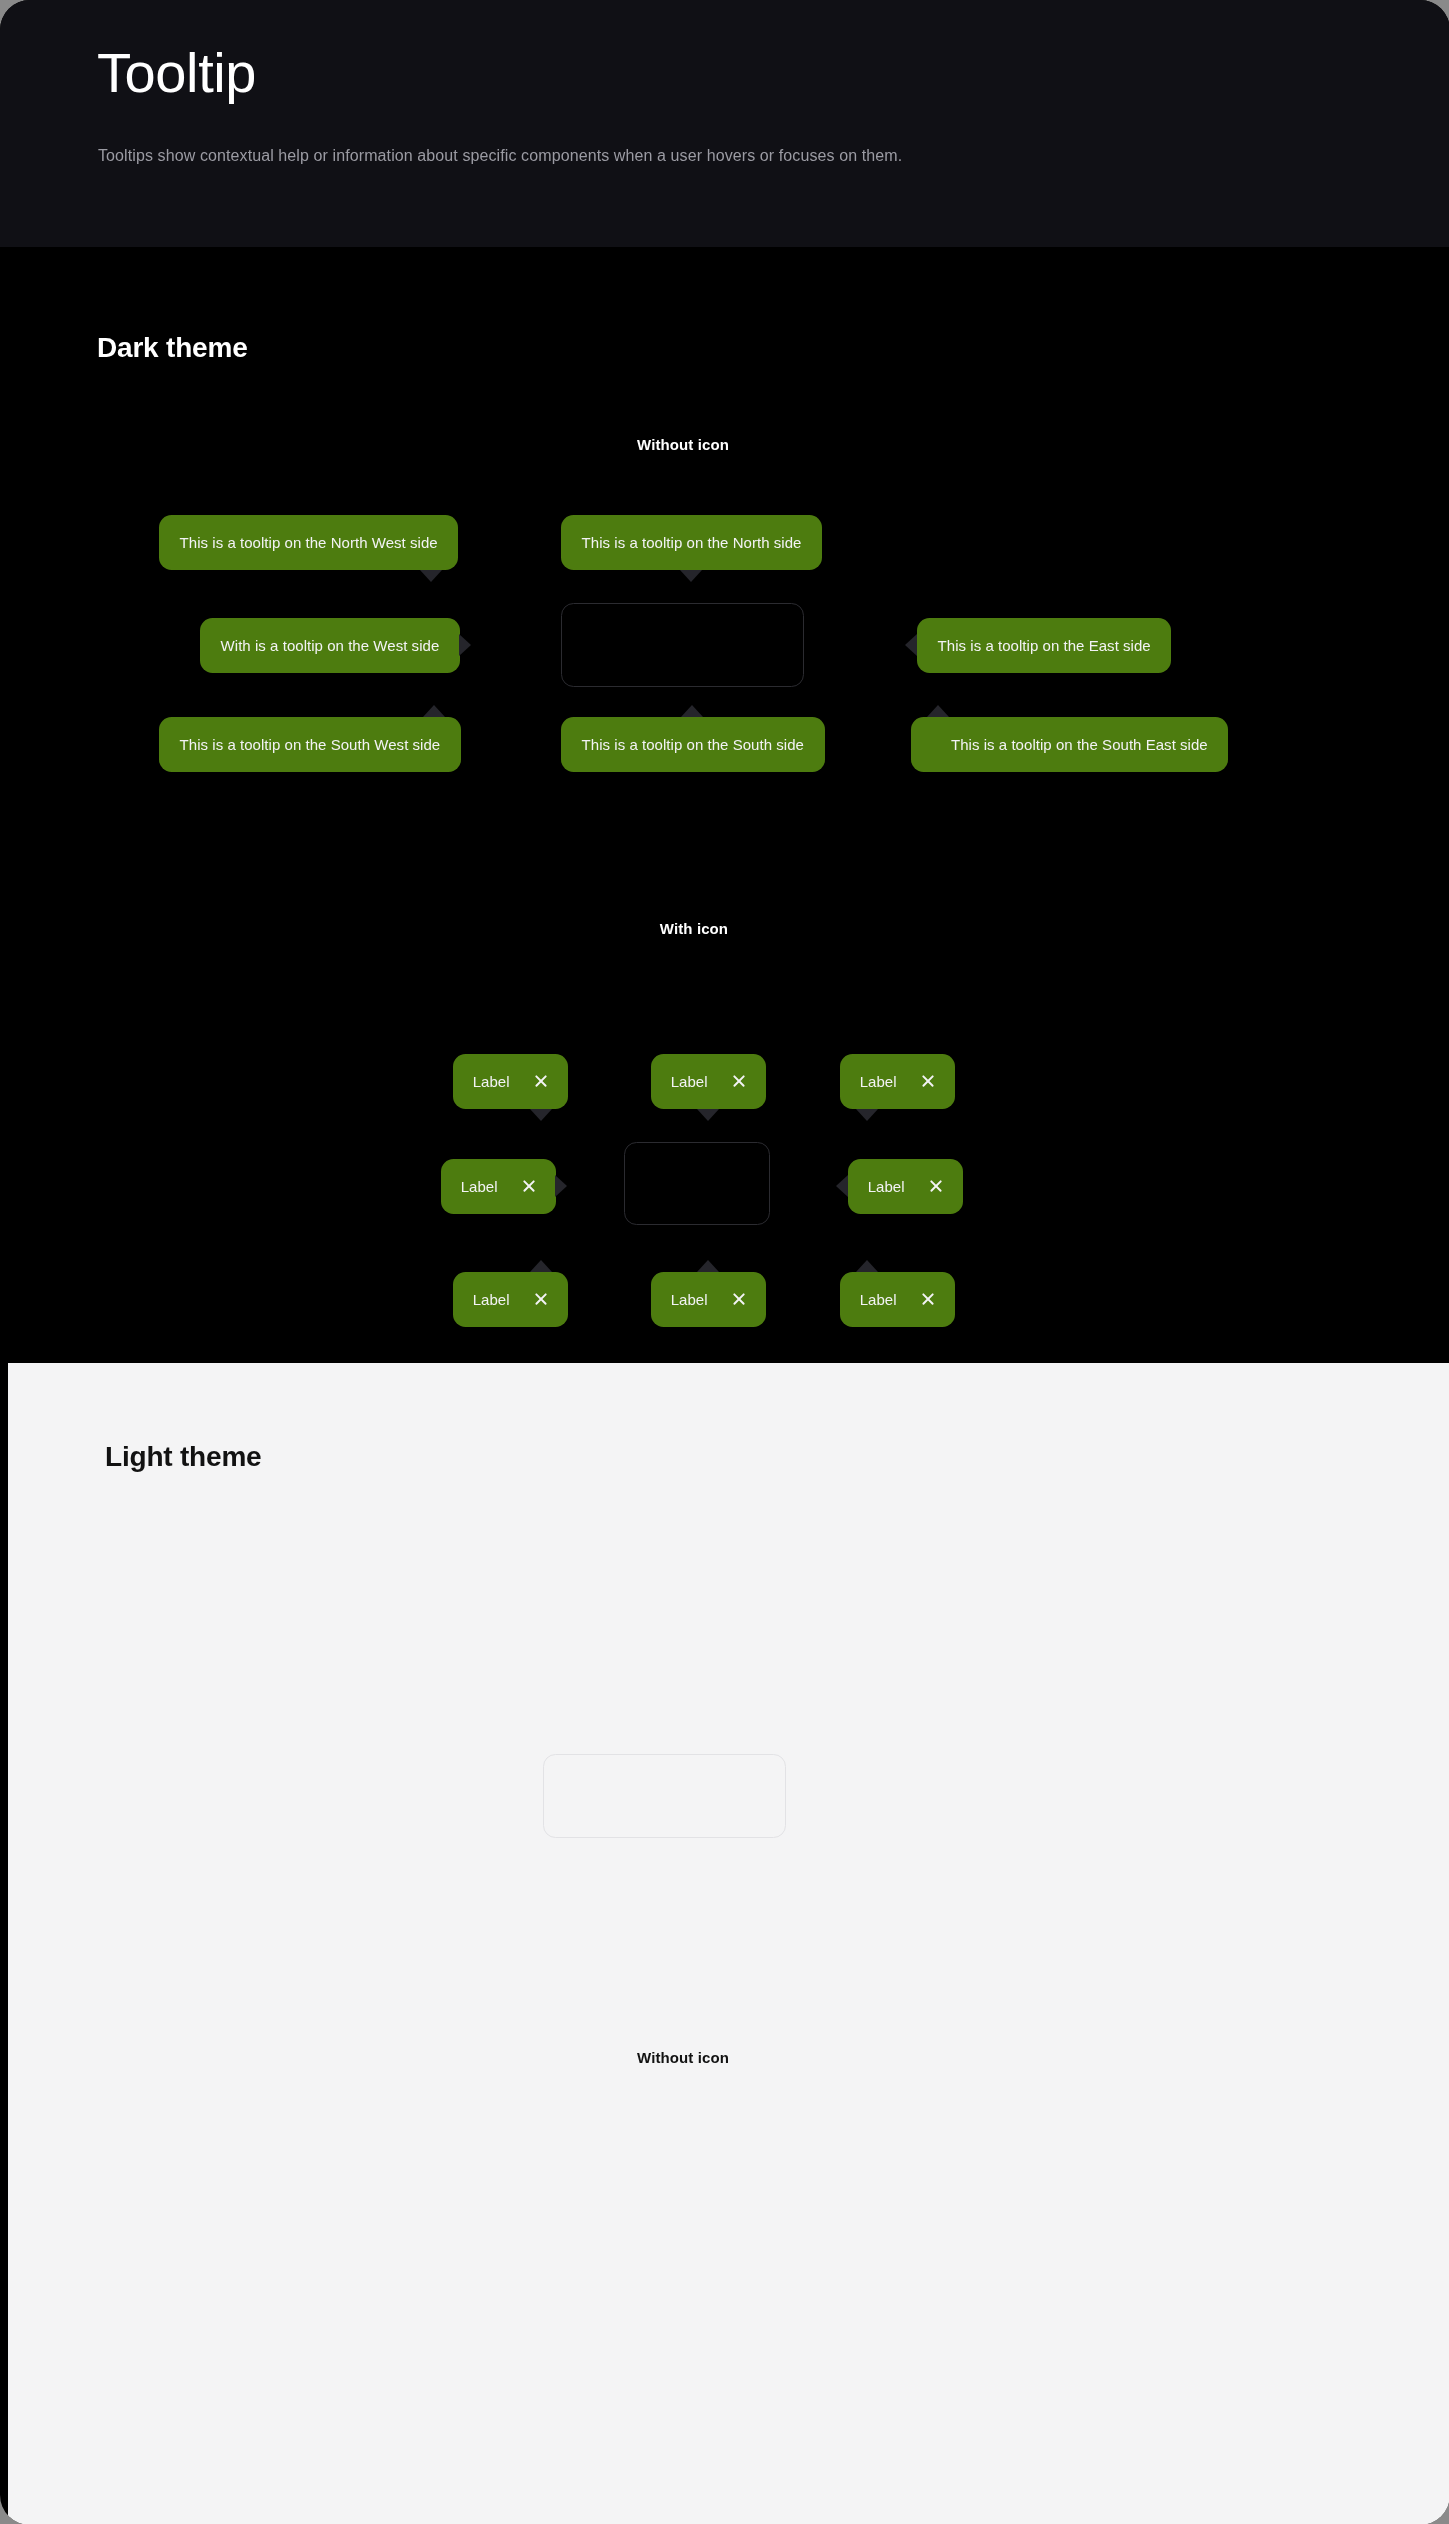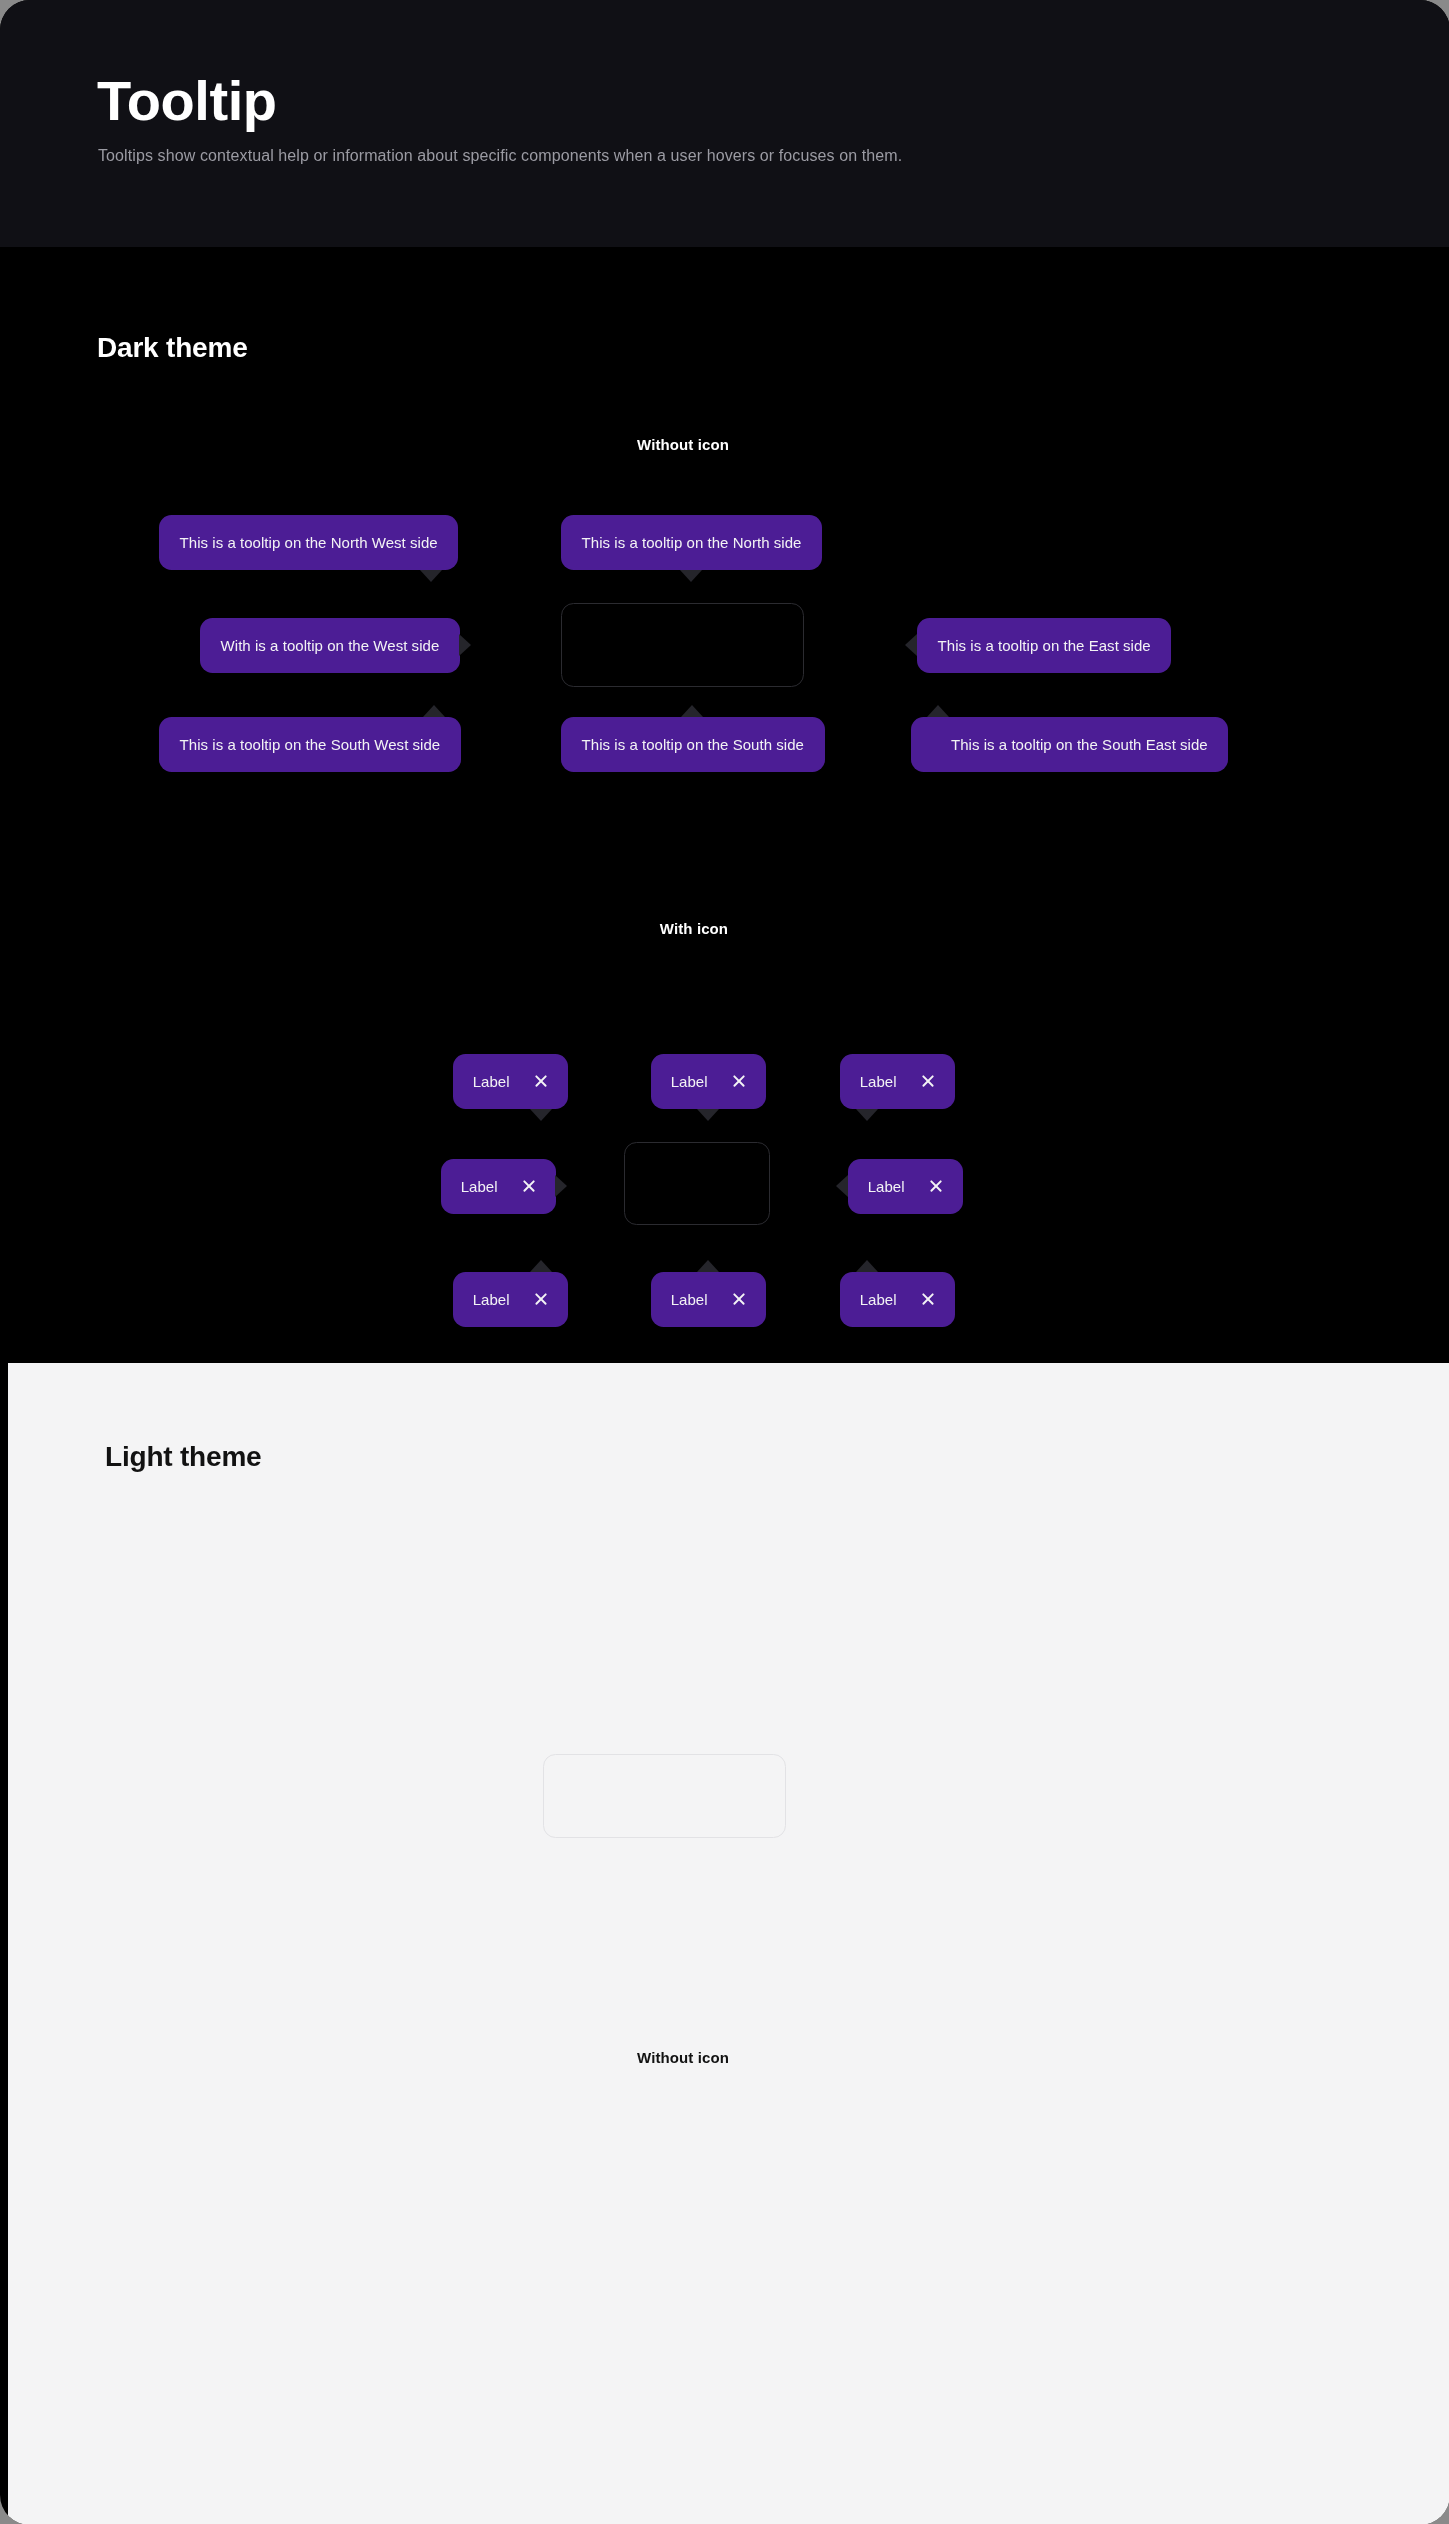--- a/index.html
+++ b/index.html
@@ -17,22 +17,22 @@
     background:#000;
   }
 
   
   .header {
     position:absolute; left:0; top:0; width:1450px; height:247px;
     background:#101015;
   }
   .header-title {
     position:absolute; left:97px; top:41px;
-    font-size:56px; font-weight:700; color:#ffffff;
-    letter-spacing:-0.4px; line-height:1.15;margin-top:28px;
+    font-size:56px; font-weight:400; color:#ffffff;
+    letter-spacing:-0.4px; line-height:1.15;
   }
   .header-sub {
     position:absolute; left:98px; top:147px;
     font-size:16px; font-weight:400; color:#9b9ba3;
     letter-spacing:0.1px;
   }
 
   
   .section-dark {
     position:absolute; left:0; top:247px; width:1450px; height:1116px;
@@ -69,21 +69,21 @@
     font-size:15px; font-weight:400;
     letter-spacing:0.04px;
   }
   .tip .tip-text { display:block; }
 
   
   .tip.text-tip { height:55px; padding:0 20.6px; }
   
   .tip.icon-tip { height:55px; padding:0 19.7px; gap:24px; }
 
-  .theme-dark .tip { background:#4c1d95; color:#f3f3f5; }
+  .theme-dark .tip { background:#4d7c0f; color:#f3f3f5; }
 
   
   .tip .arw { position:absolute; width:0; height:0; }
 
   
   .arw.down {
     bottom:-11.6px;
     border-left:11.6px solid transparent;
     border-right:11.6px solid transparent;
     border-top:12.5px solid var(--bubble);

